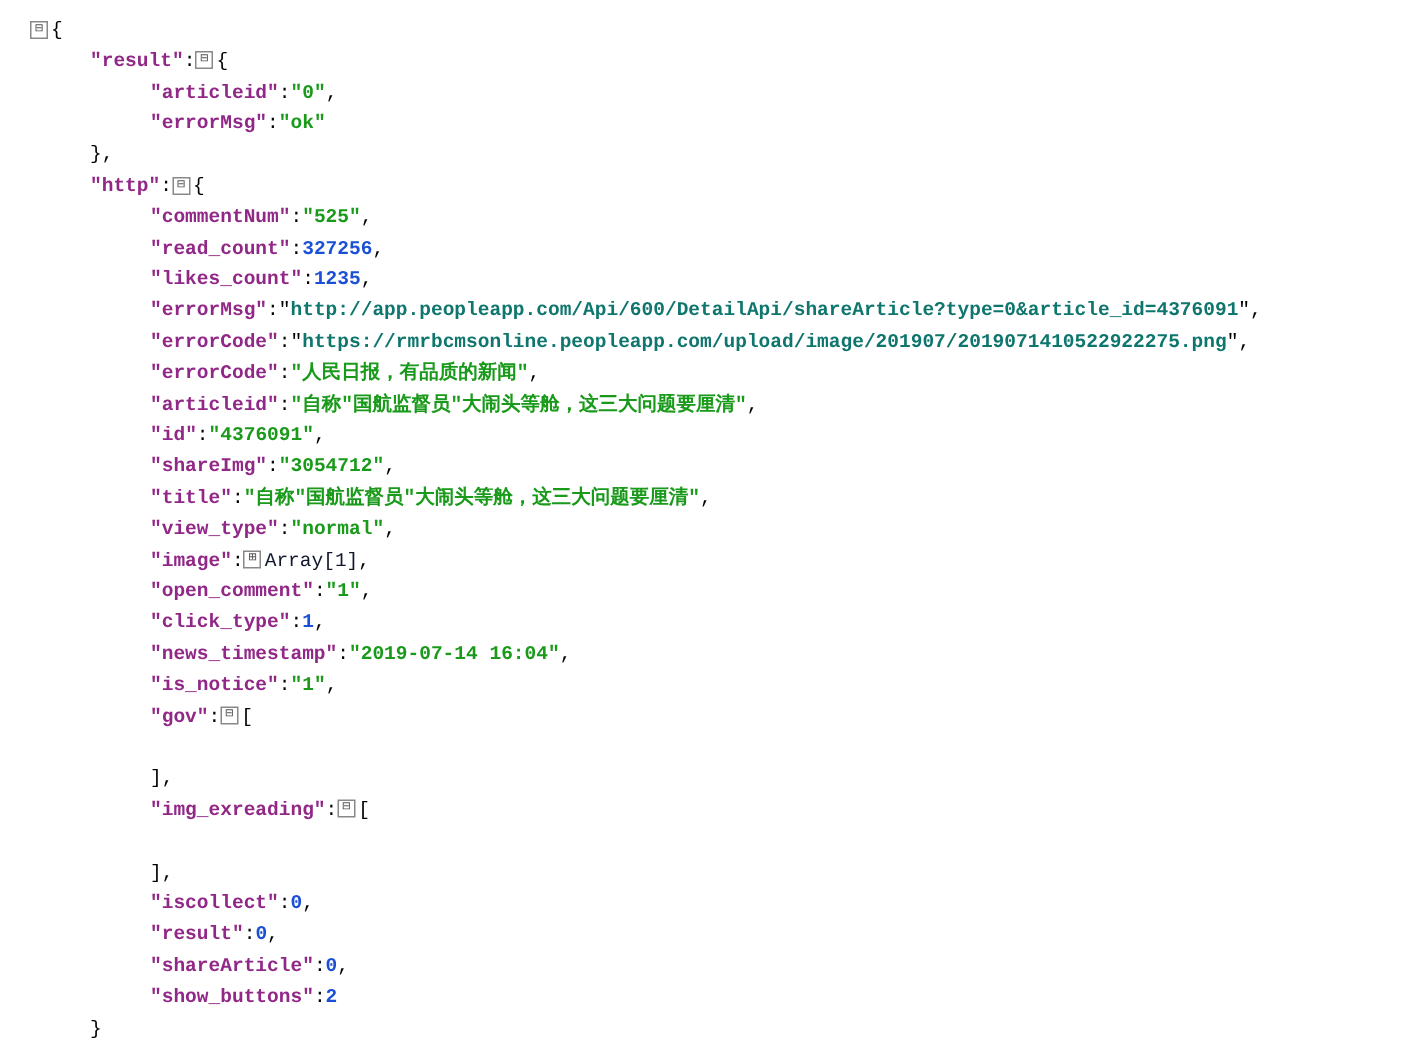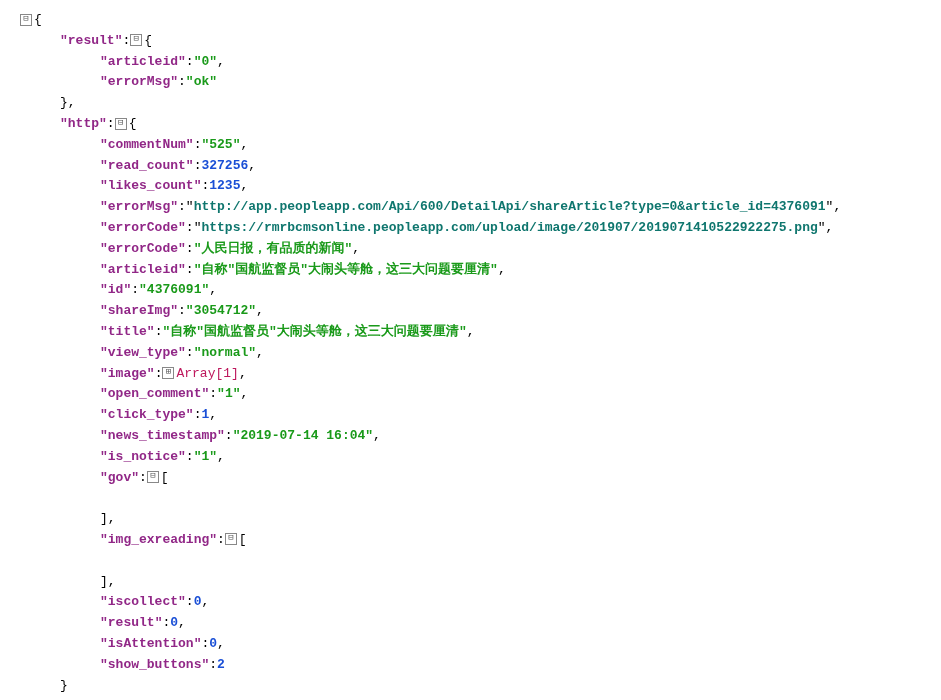--- a/index.html
+++ b/index.html
@@ -25,21 +25,21 @@
     margin-right: 2px;
     color: #555;
     cursor: pointer;
     user-select: none;
   }
   .key   { color: #912787; font-weight: bold; }
   .str   { color: #1a9a1a; font-weight: bold; }
   .url   { color: #0f766e; font-weight: bold; }
   .num   { color: #1a4fd6; font-weight: bold; }
   .punct { color: #000; }
-  .arr   { color: #be185d; }
+  .arr   { color: #0f172a; }
   .ind1 { padding-left: 40px; }
   .ind2 { padding-left: 80px; }
 </style>
 </head>
 <body>
 
 <div>
 
 <div class="line"><span class="toggle">⊟</span><span class="punct">{</span></div>
 
@@ -90,21 +90,21 @@
 <div class="line ind2"><span class="punct">],</span></div>
 
 <div class="line ind2"><span class="key">"<span>img_exreading</span>"</span><span class="punct">:</span><span class="toggle">⊟</span><span class="punct">[</span></div>
 <div class="line ind2">&nbsp;</div>
 <div class="line ind2"><span class="punct">],</span></div>
 
 <div class="line ind2"><span class="key">"<span>iscollect</span>"</span><span class="punct">:</span><span class="num">0</span><span class="punct">,</span></div>
 
 <div class="line ind2"><span class="key">"<span>result</span>"</span><span class="punct">:</span><span class="num">0</span><span class="punct">,</span></div>
 
-<div class="line ind2"><span class="key">"<span>isAttention</span>"</span><span class="punct">:</span><span class="num">0</span><span class="punct">,</span></div>
+<div class="line ind2"><span class="key">"<span>shareArticle</span>"</span><span class="punct">:</span><span class="num">0</span><span class="punct">,</span></div>
 
 <div class="line ind2"><span class="key">"<span>show_buttons</span>"</span><span class="punct">:</span><span class="num">2</span></div>
 
 <div class="line ind1"><span class="punct">}</span></div>
 
 <div class="line"><span class="punct">}</span></div>
 
 </div>
 
 </body></html>

